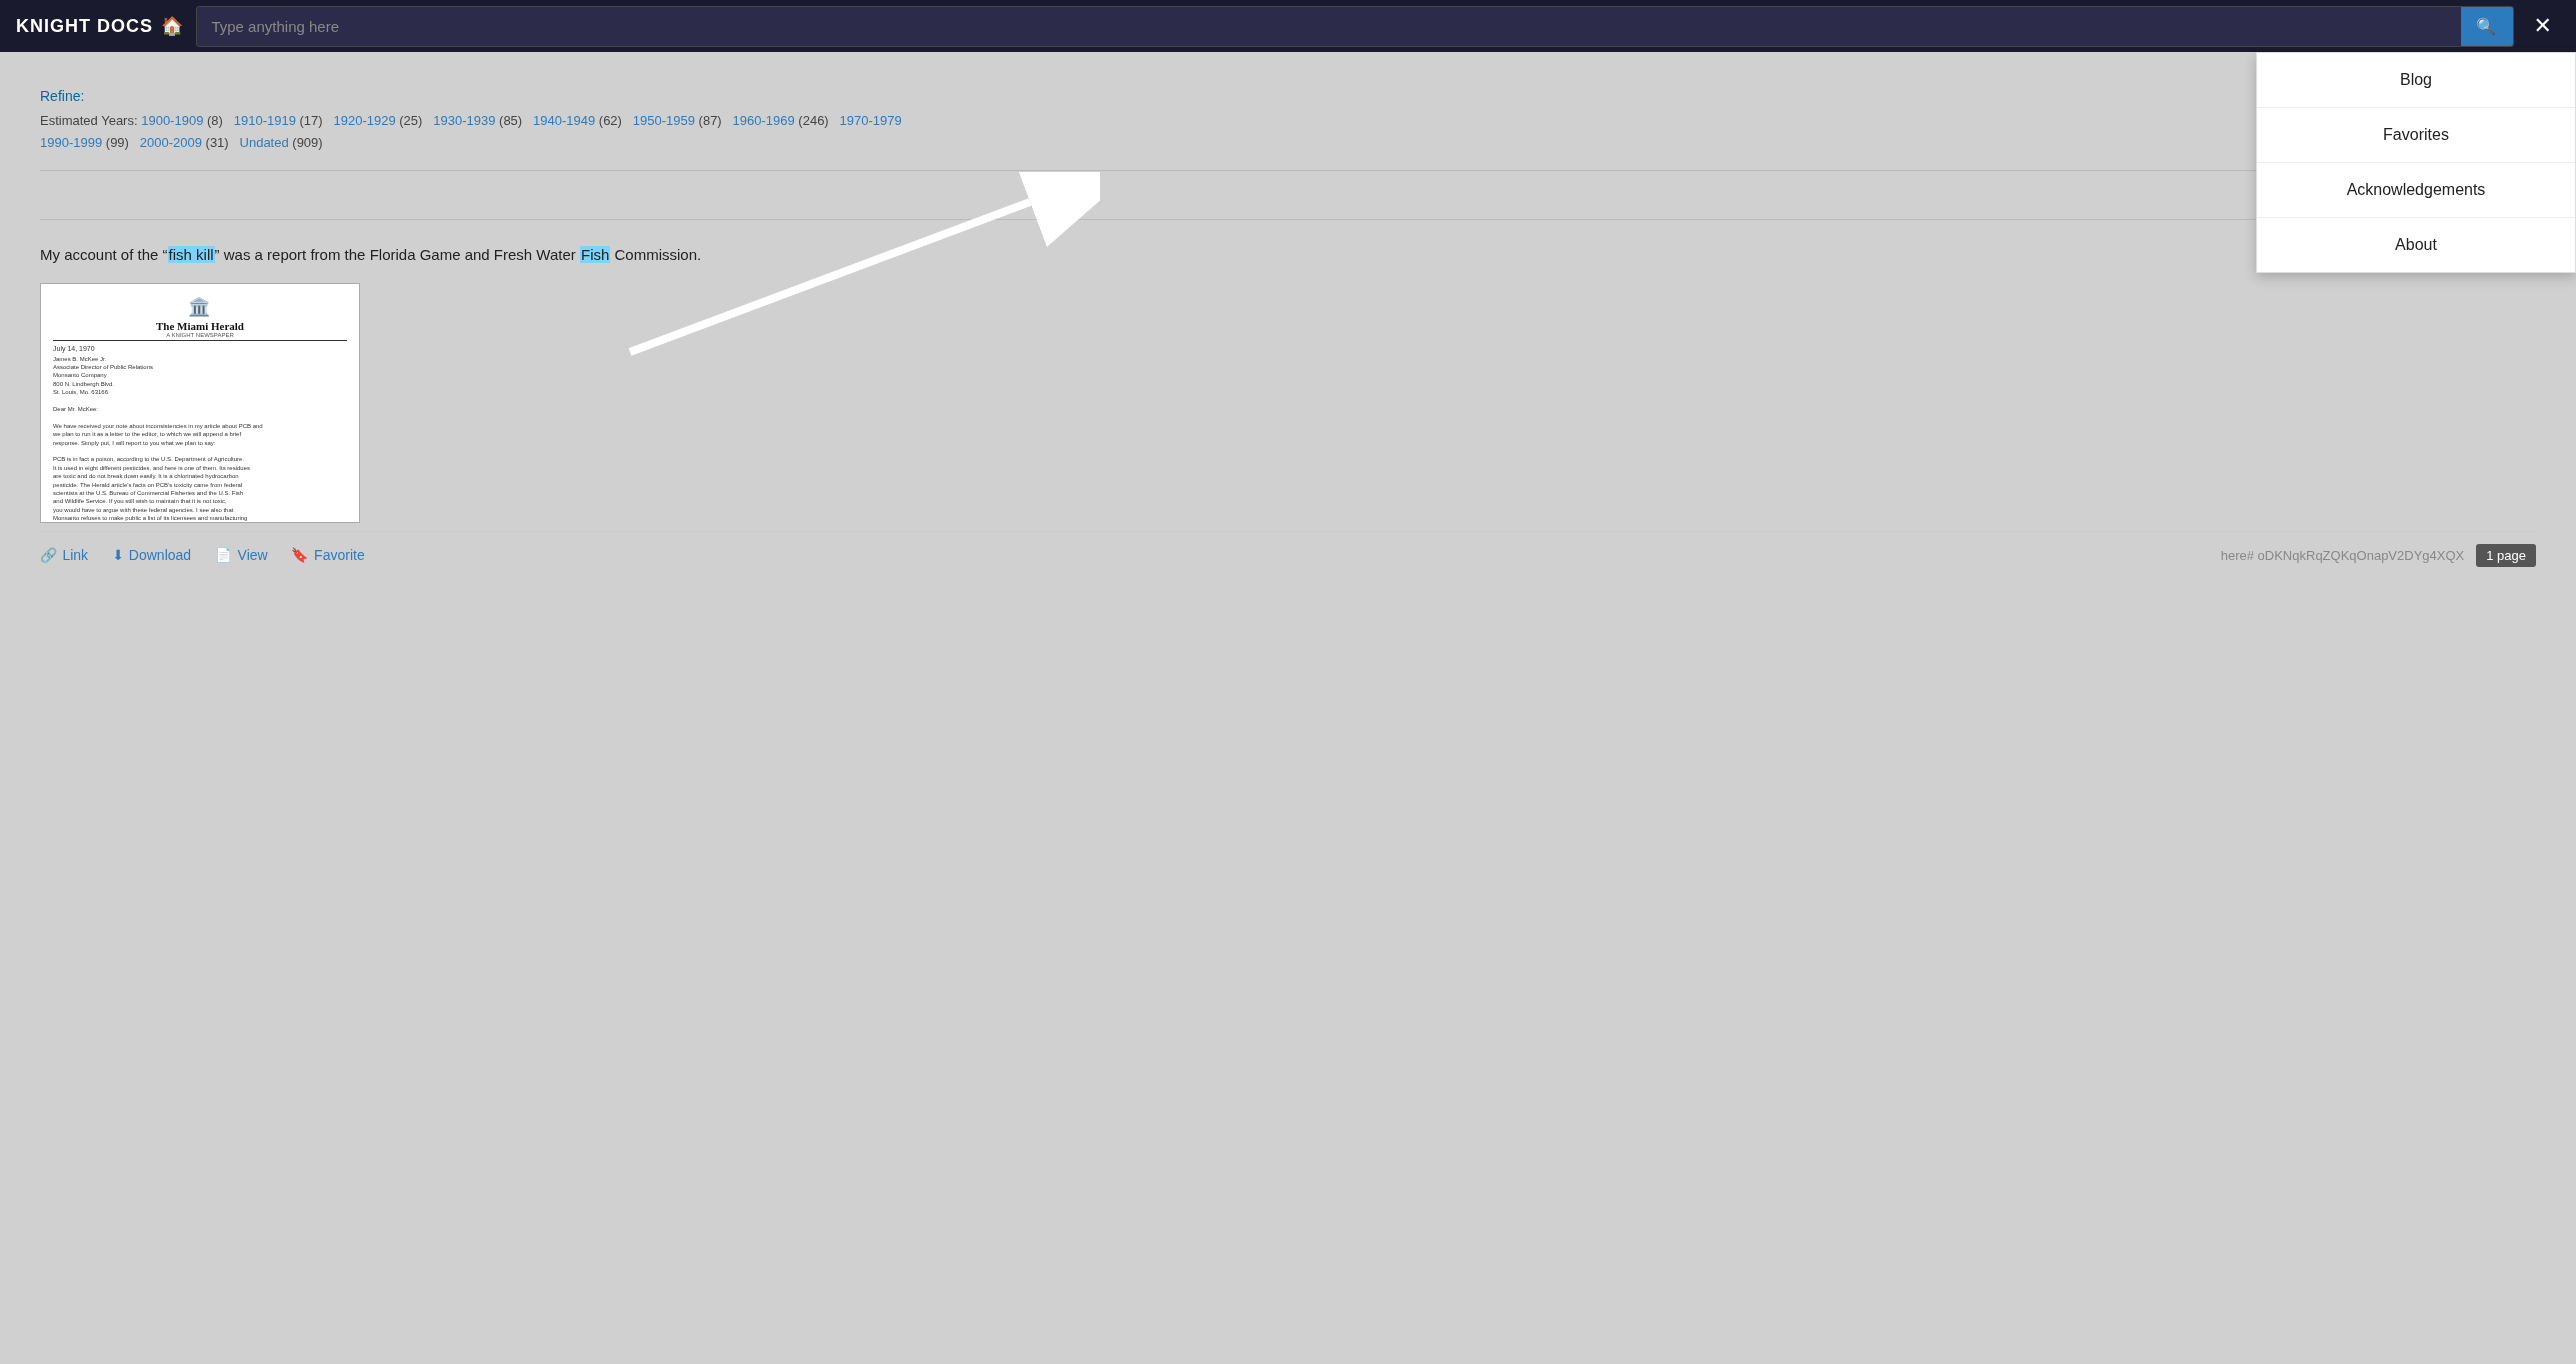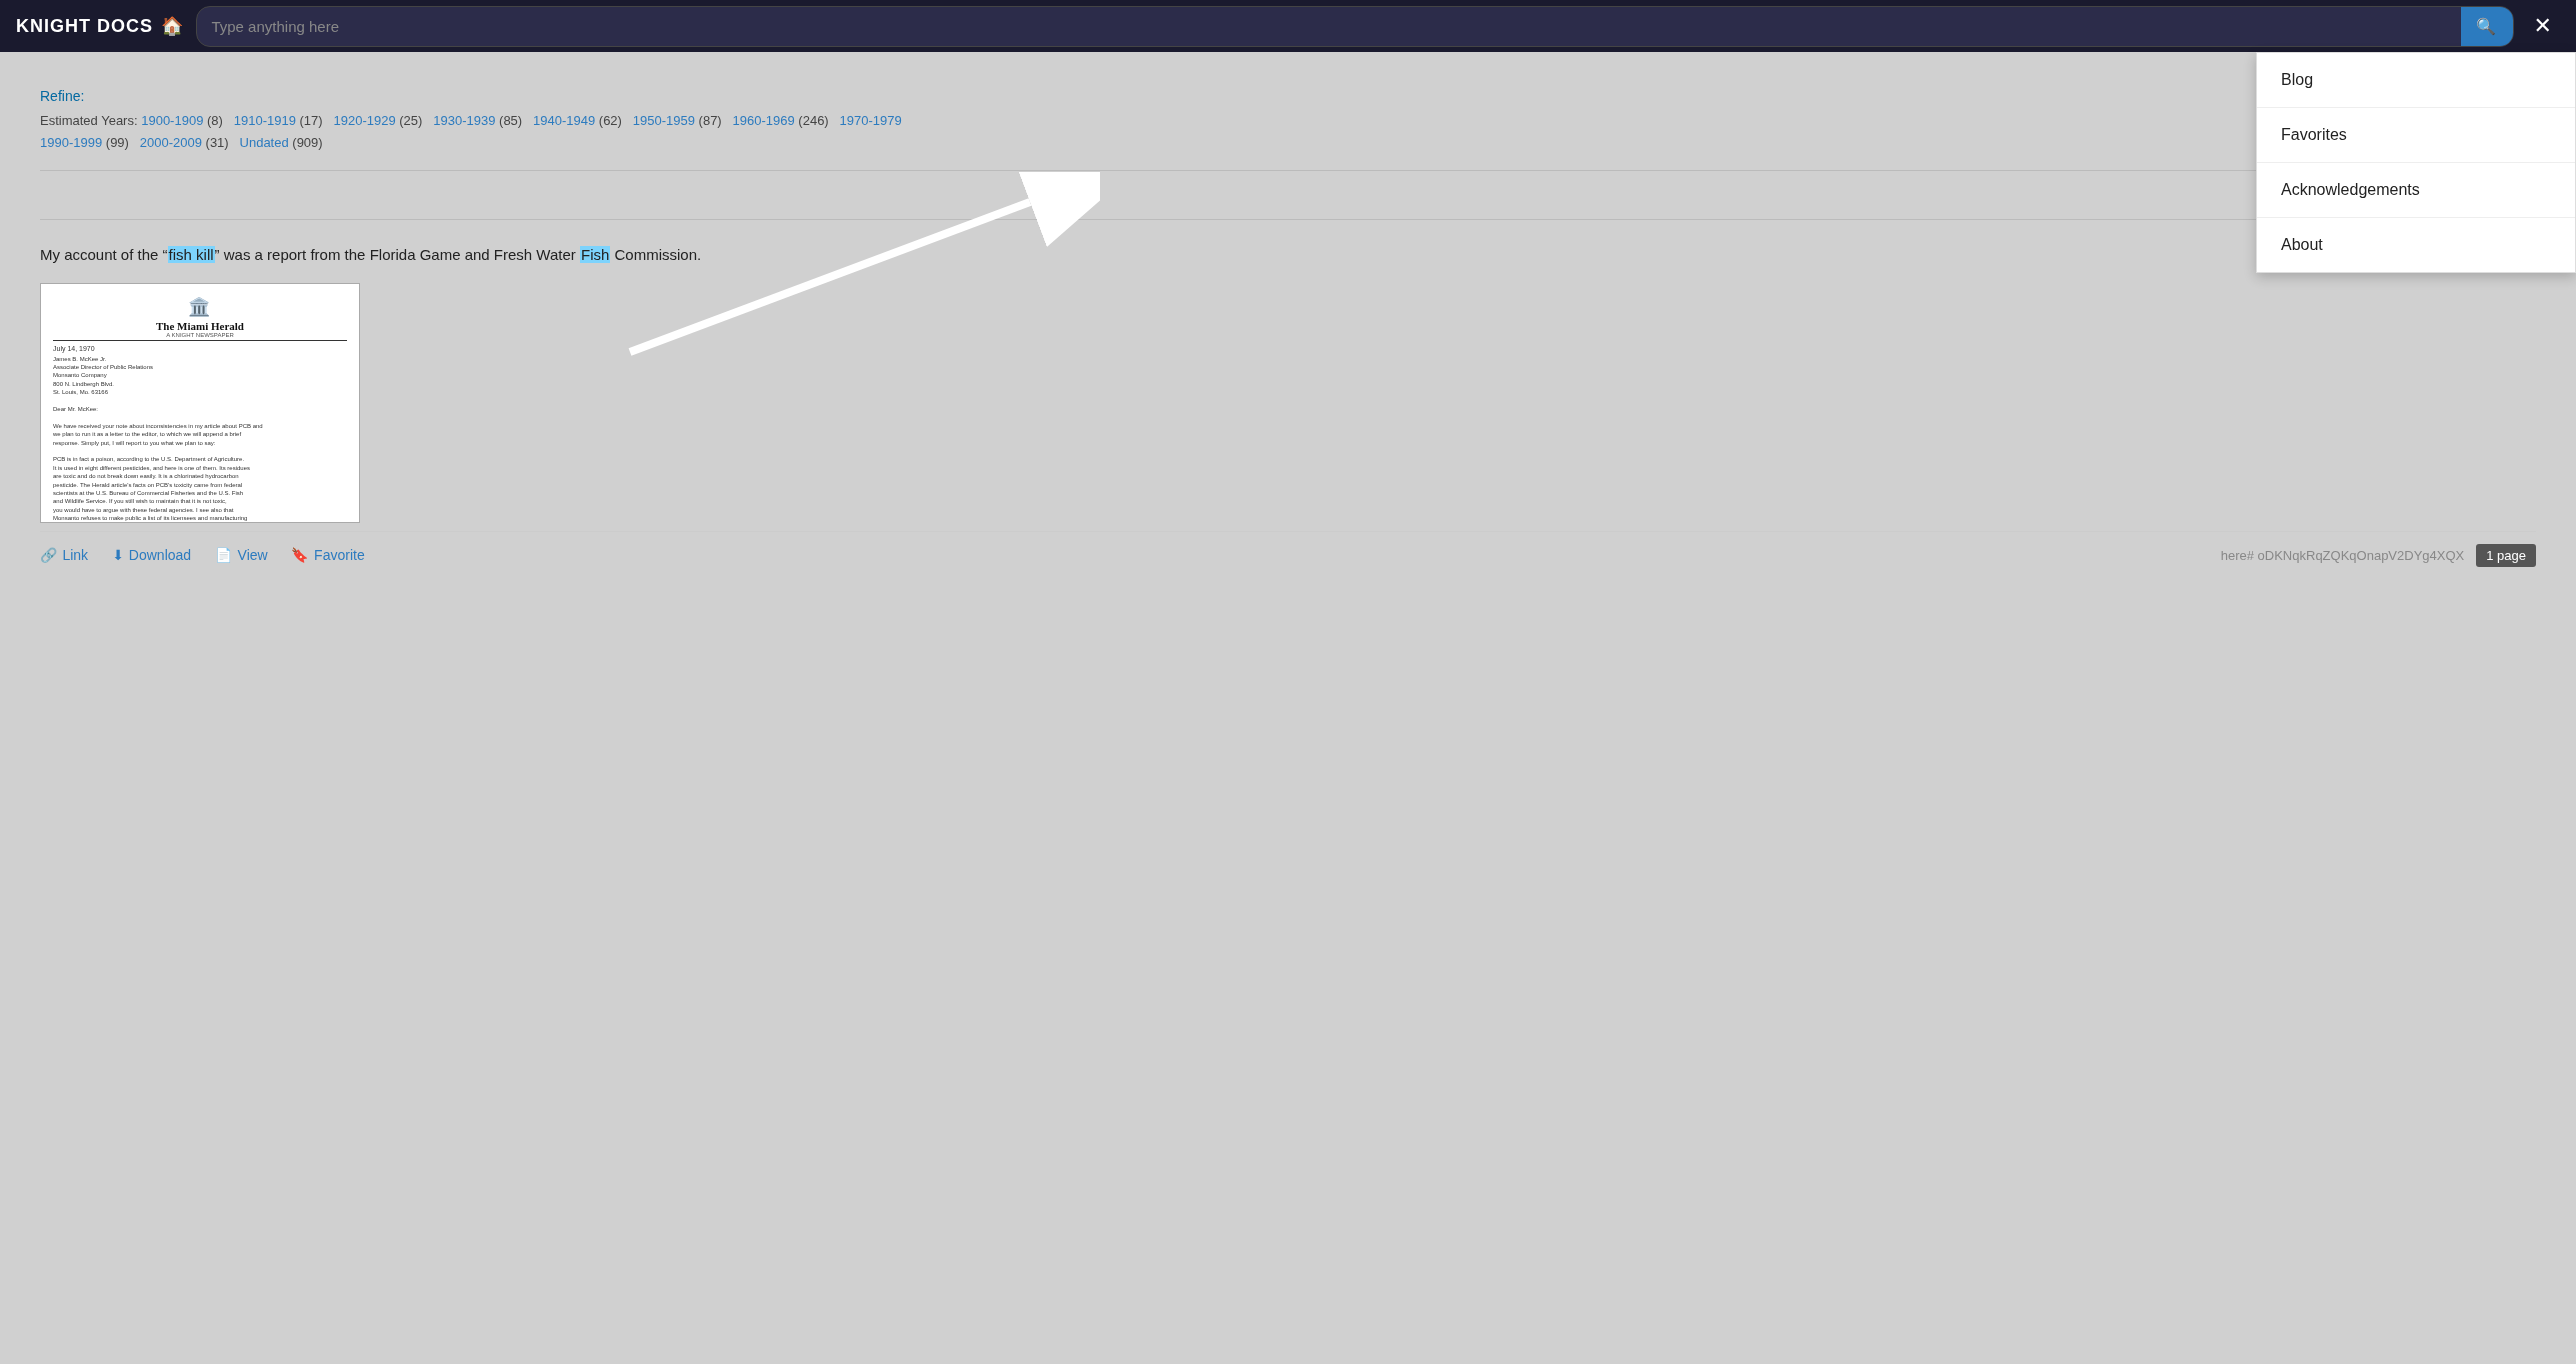--- a/index.html
+++ b/index.html
@@ -23,21 +23,21 @@
       display: flex;
       align-items: center;
       gap: 8px;
     }
     .search-bar {
       flex: 1;
       display: flex;
       align-items: center;
       background: #2c2c4a;
       border: 1px solid #444;
-      border-radius: 14px;
+      border-radius: 3px;
       overflow: hidden;
     }
     .search-bar input {
       flex: 1;
       background: transparent;
       border: none;
       outline: none;
       color: #aaa;
       padding: 8px 14px;
       font-size: 15px;
@@ -70,20 +70,21 @@
       border: 1px solid #ddd;
       z-index: 1000;
       box-shadow: 0 4px 12px rgba(0,0,0,0.2);
     }
     .dropdown-item {
       padding: 18px 24px;
       border-bottom: 1px solid #eee;
       cursor: pointer;
       font-size: 16px;
       color: #222;
+      text-align: center;
     }
     .dropdown-item:last-child { border-bottom: none; }
 
     
     .arrow-container {
       position: absolute;
       top: 120px;
       left: 600px;
       z-index: 500;
       pointer-events: none;

